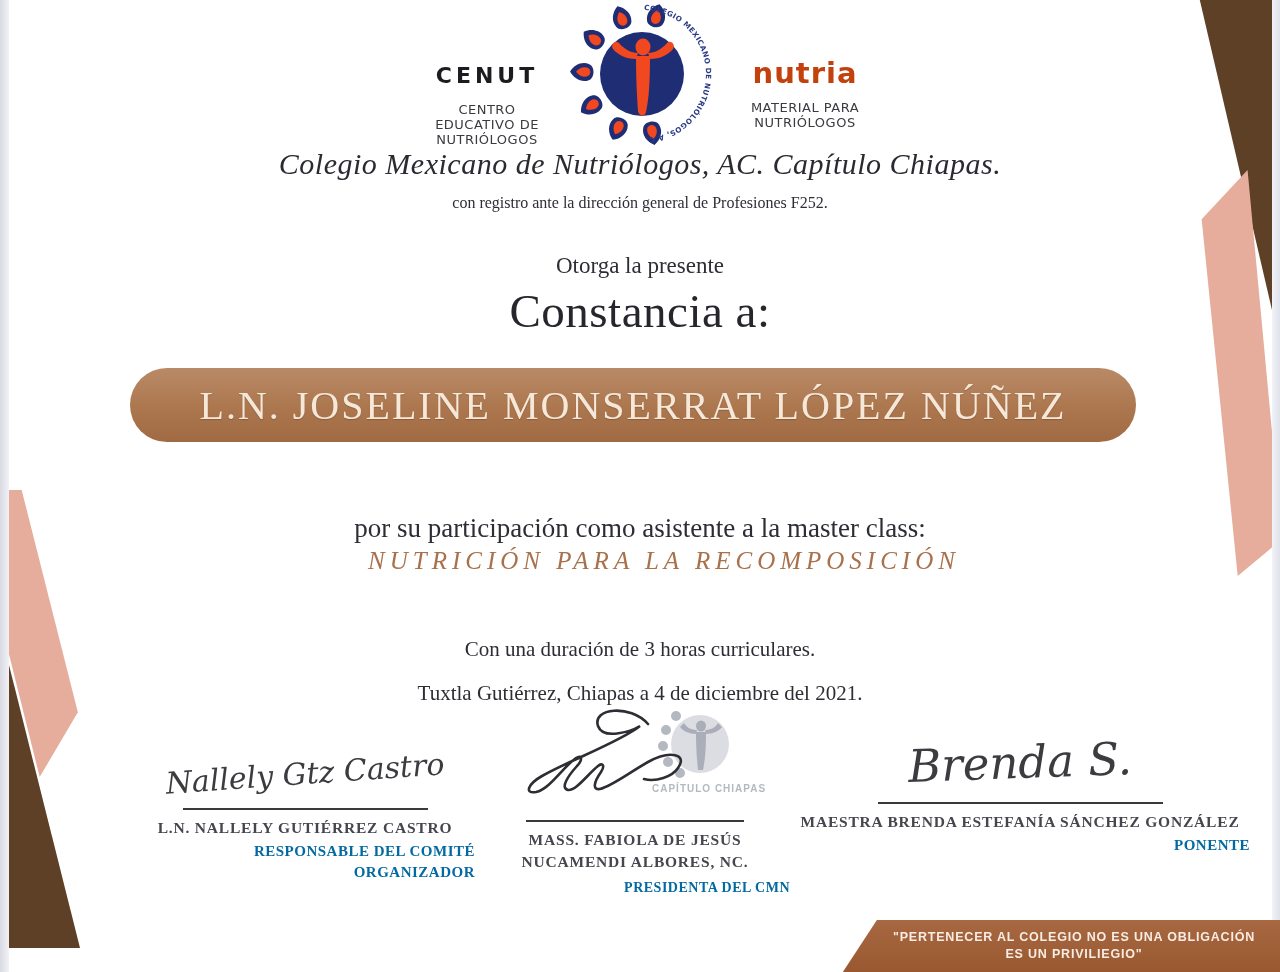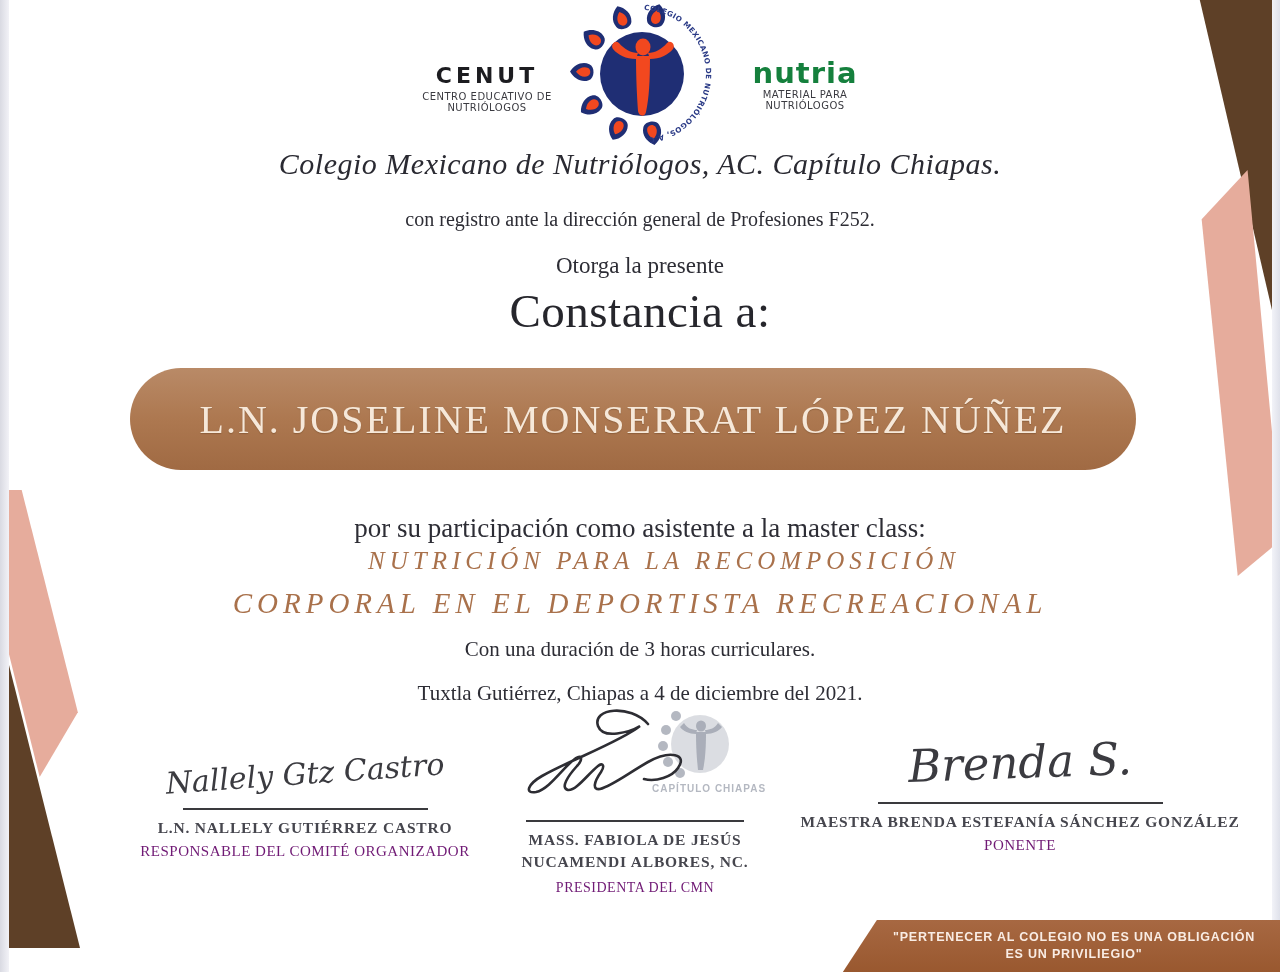--- a/index.html
+++ b/index.html
@@ -32,34 +32,34 @@
                  font-size:12.5px;letter-spacing:0.8px;color:#f9ece4;line-height:17px;
                  padding-left:30px;text-align:center;}
 
   .content{position:absolute;inset:0;z-index:3;}
   .line{position:absolute;left:0;width:100%;text-align:center;}
 
   
   .logo-cenut{position:absolute;left:420px;top:62px;width:134px;text-align:center;
               font-family:"DejaVu Sans",sans-serif;}
   .cenut-name{font-size:22px;font-weight:bold;letter-spacing:4px;color:#1c1c20;line-height:28px;}
-  .logo-tag{font-size:10px;letter-spacing:0.5px;color:#3a3a40;margin-top:1px;}
+  .logo-tag{font-size:13px;letter-spacing:0.5px;color:#3a3a40;margin-top:12px;}
   .logo-nutria{position:absolute;left:742px;top:58px;width:126px;text-align:center;
                font-family:"DejaVu Sans",sans-serif;}
-  .nutria-name{font-size:29px;font-weight:bold;letter-spacing:1px;color:#15803d;line-height:30px;}
+  .nutria-name{font-size:29px;font-weight:bold;letter-spacing:1px;color:#c2410c;line-height:30px;}
   .emblem{position:absolute;left:552px;top:2px;}
 
   
   .org-line{top:147px;font-style:italic;font-size:30px;letter-spacing:0.5px;color:#2a2a32;}
-  .registry-line{top:208px;font-size:20px;}
+  .registry-line{top:194px;font-size:16px;}
   .grant-line{top:253px;font-size:23px;}
   .cert-title{top:284px;font-size:47px;letter-spacing:0.5px;color:#26262c;}
 
   
-  .name-banner{position:absolute;left:130px;top:368px;width:1006px;height:102px;border-radius:51px;
+  .name-banner{position:absolute;left:130px;top:368px;width:1006px;height:74px;border-radius:51px;
                background:linear-gradient(180deg,#b98a67 0%,#ad7850 50%,#a06a43 100%);
                display:flex;align-items:center;justify-content:center;text-align:right;}
   .name-banner span{font-size:40px;letter-spacing:2px;color:#f6e8d9;
                     text-shadow:0 1px 1px rgba(90,55,25,0.35);}
 
   .reason-line{top:513px;font-size:27px;}
   .course-line1{top:547px;font-style:italic;font-size:25px;letter-spacing:5px;color:#a9714b;padding-left:24px;}
   .course-line2{top:587px;font-style:italic;font-size:29px;letter-spacing:5px;color:#a9714b;}
   .duration-line{top:637px;font-size:21px;}
   .date-line{top:681px;font-size:21px;}
@@ -70,21 +70,21 @@
   .sig-center{left:480px;top:702px;width:310px;}
   .sig-right{left:790px;top:732px;width:460px;}
   .sig-script{font-family:"DejaVu Serif",serif;font-style:italic;color:#3b3b40;}
   .sig-left .sig-script{font-size:30px;transform:rotate(-4deg);height:52px;line-height:52px;}
   .sig-right .sig-script{font-size:45px;transform:rotate(-2deg);height:62px;line-height:62px;}
   .sig-rule{border:0;border-top:2.5px solid #3a3a3e;margin:8px auto 7px;}
   .sig-left .sig-rule{width:245px;}
   .sig-center .sig-rule{width:218px;margin-top:2px;}
   .sig-right .sig-rule{width:285px;}
   .sig-name{font-size:15.5px;font-weight:bold;letter-spacing:0.8px;color:#46464e;line-height:21px;}
-  .sig-role{font-size:15px;font-weight:normal;letter-spacing:0.5px;color:#701a75;line-height:21px;margin-top:3px;}
+  .sig-role{font-size:15px;font-weight:bold;letter-spacing:0.5px;color:#0369a1;line-height:21px;margin-top:3px;text-align:right;}
   .sig-center .sig-name{line-height:22px;}
   .sig-center .sig-role{font-size:14px;line-height:22px;margin-top:4px;}
   .sig-center .sig-role2{font-size:14px;font-weight:bold;letter-spacing:0.5px;color:#4a4a52;line-height:22px;}
 </style>
 </head>
 <body>
 
 <div class="page">
 
   <div class="shape tri-top-right"></div>
@@ -158,21 +158,20 @@
     <div class="line registry-line">con registro ante la dirección general de Profesiones F252.</div>
     <div class="line grant-line">Otorga la presente</div>
     <div class="line cert-title">Constancia a:</div>
 
     <div class="name-banner">
       <span>L.N. JOSELINE MONSERRAT LÓPEZ NÚÑEZ</span>
     </div>
 
     <div class="line reason-line">por su participación como asistente a la master class:</div>
     <div class="line course-line1">NUTRICIÓN PARA LA RECOMPOSICIÓN</div>
-    <div class="line course-line2">CORPORAL EN EL DEPORTISTA RECREACIONAL</div>
     <div class="line duration-line">Con una duración de 3 horas curriculares.</div>
     <div class="line date-line">Tuxtla Gutiérrez, Chiapas a 4 de diciembre del 2021.</div>
 
     <div class="sig-block sig-left">
       <div class="sig-script">Nallely Gtz Castro</div>
       <hr class="sig-rule">
       <div class="sig-name">L.N. NALLELY GUTIÉRREZ CASTRO</div>
       <div class="sig-role">RESPONSABLE DEL COMITÉ ORGANIZADOR</div>
     </div>
 

